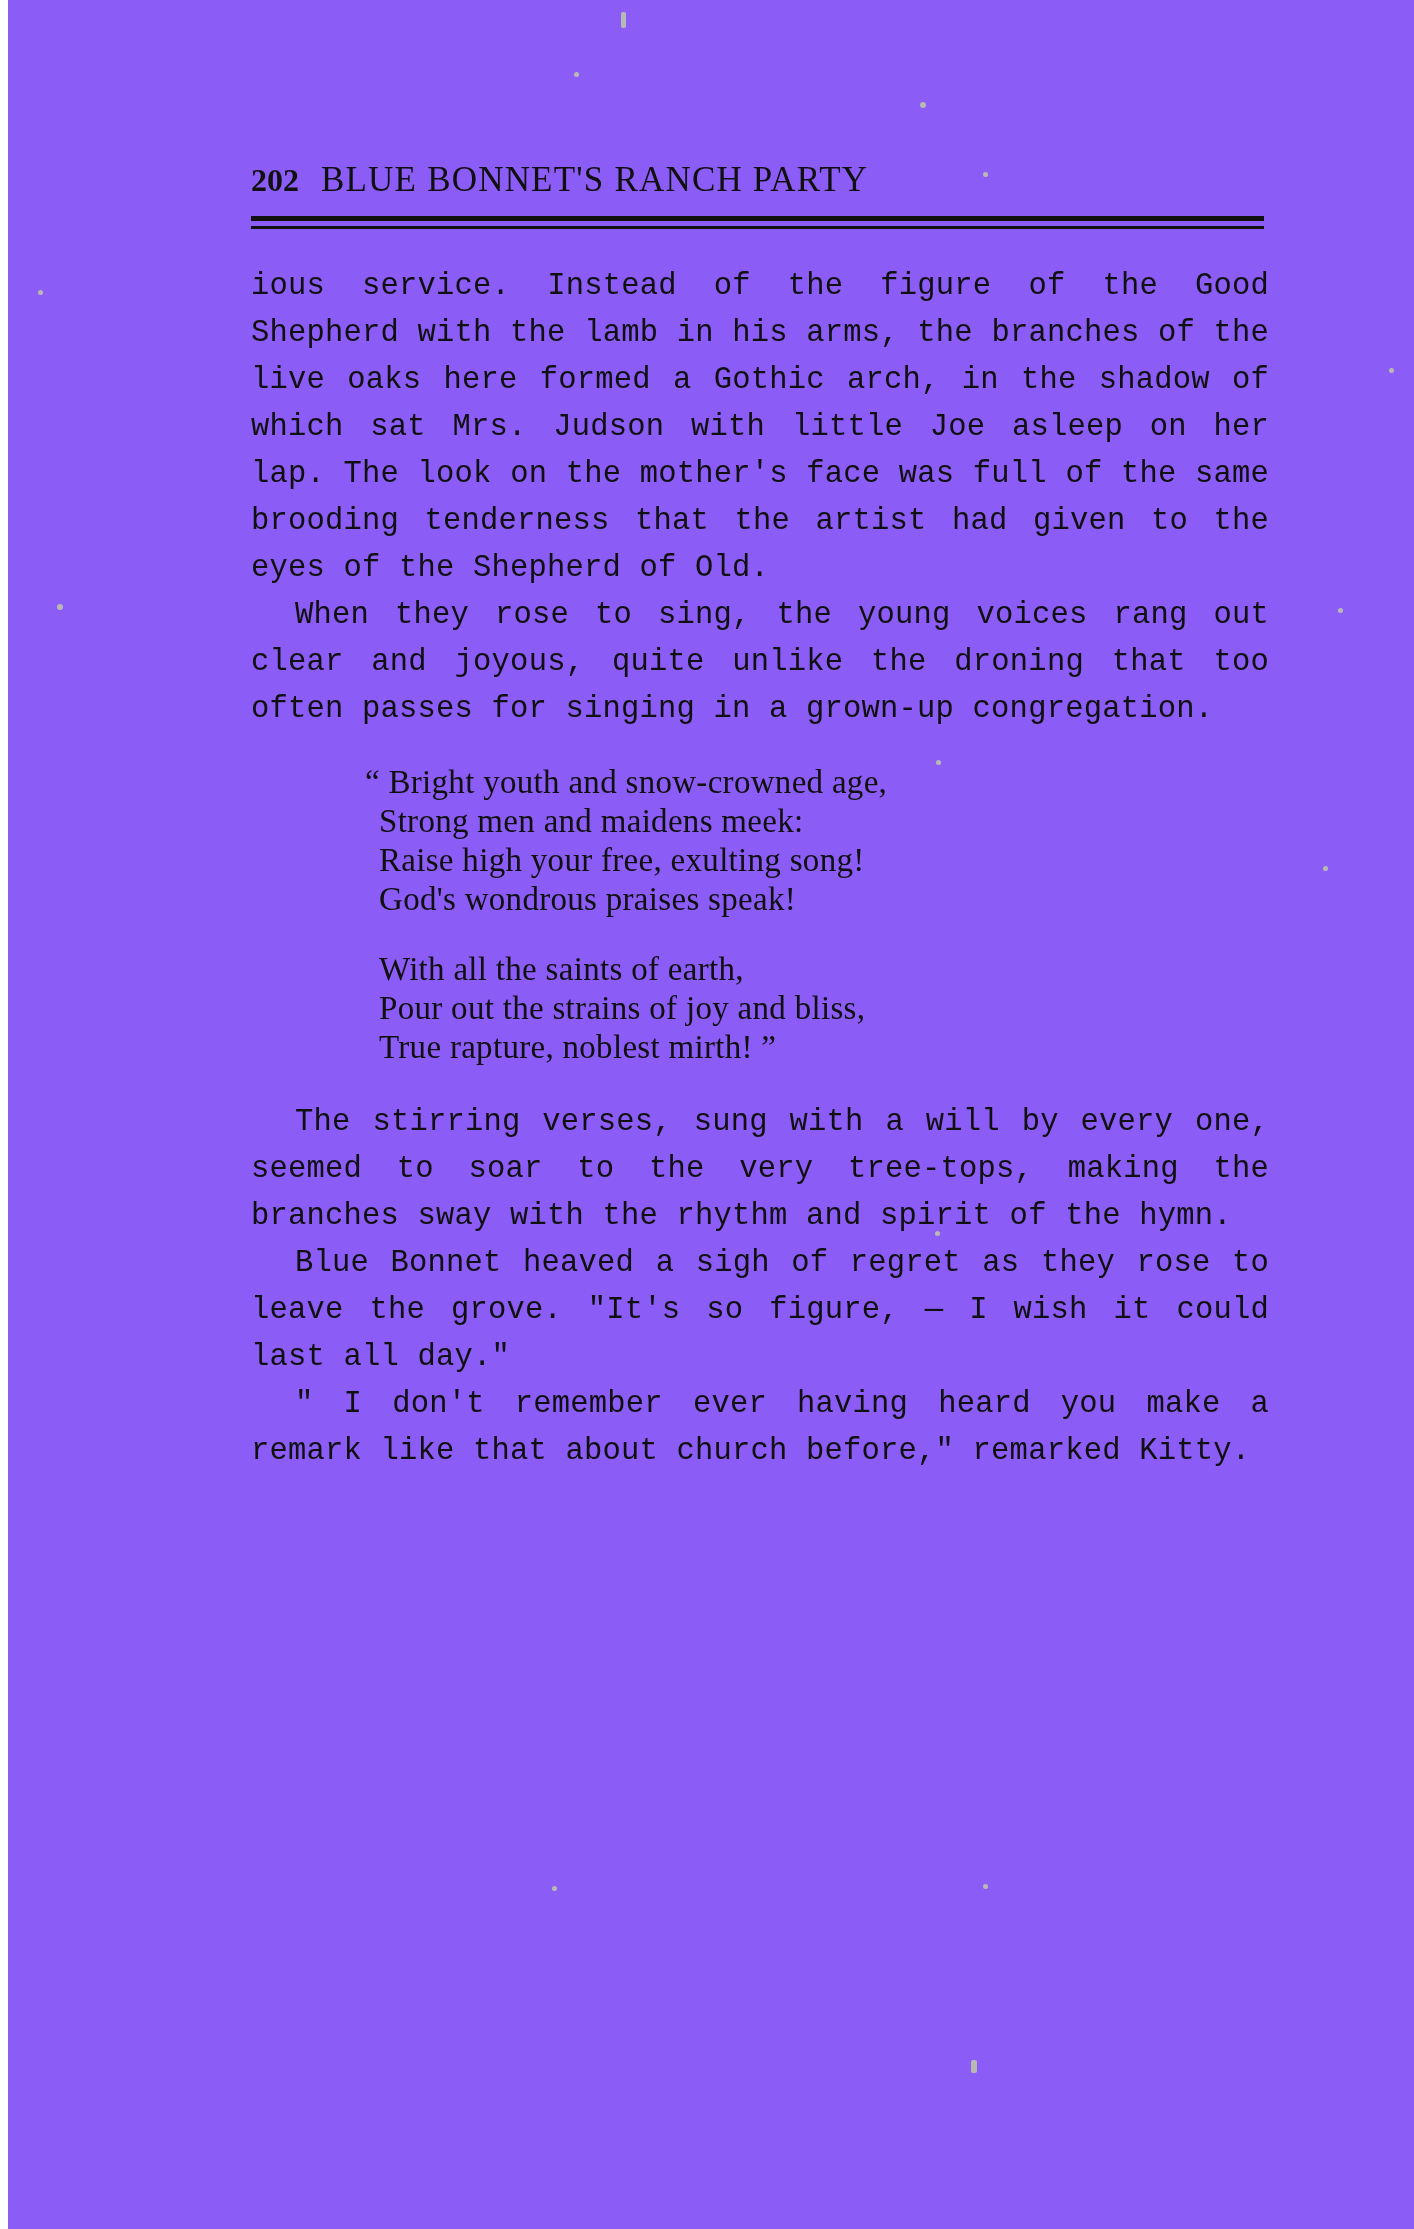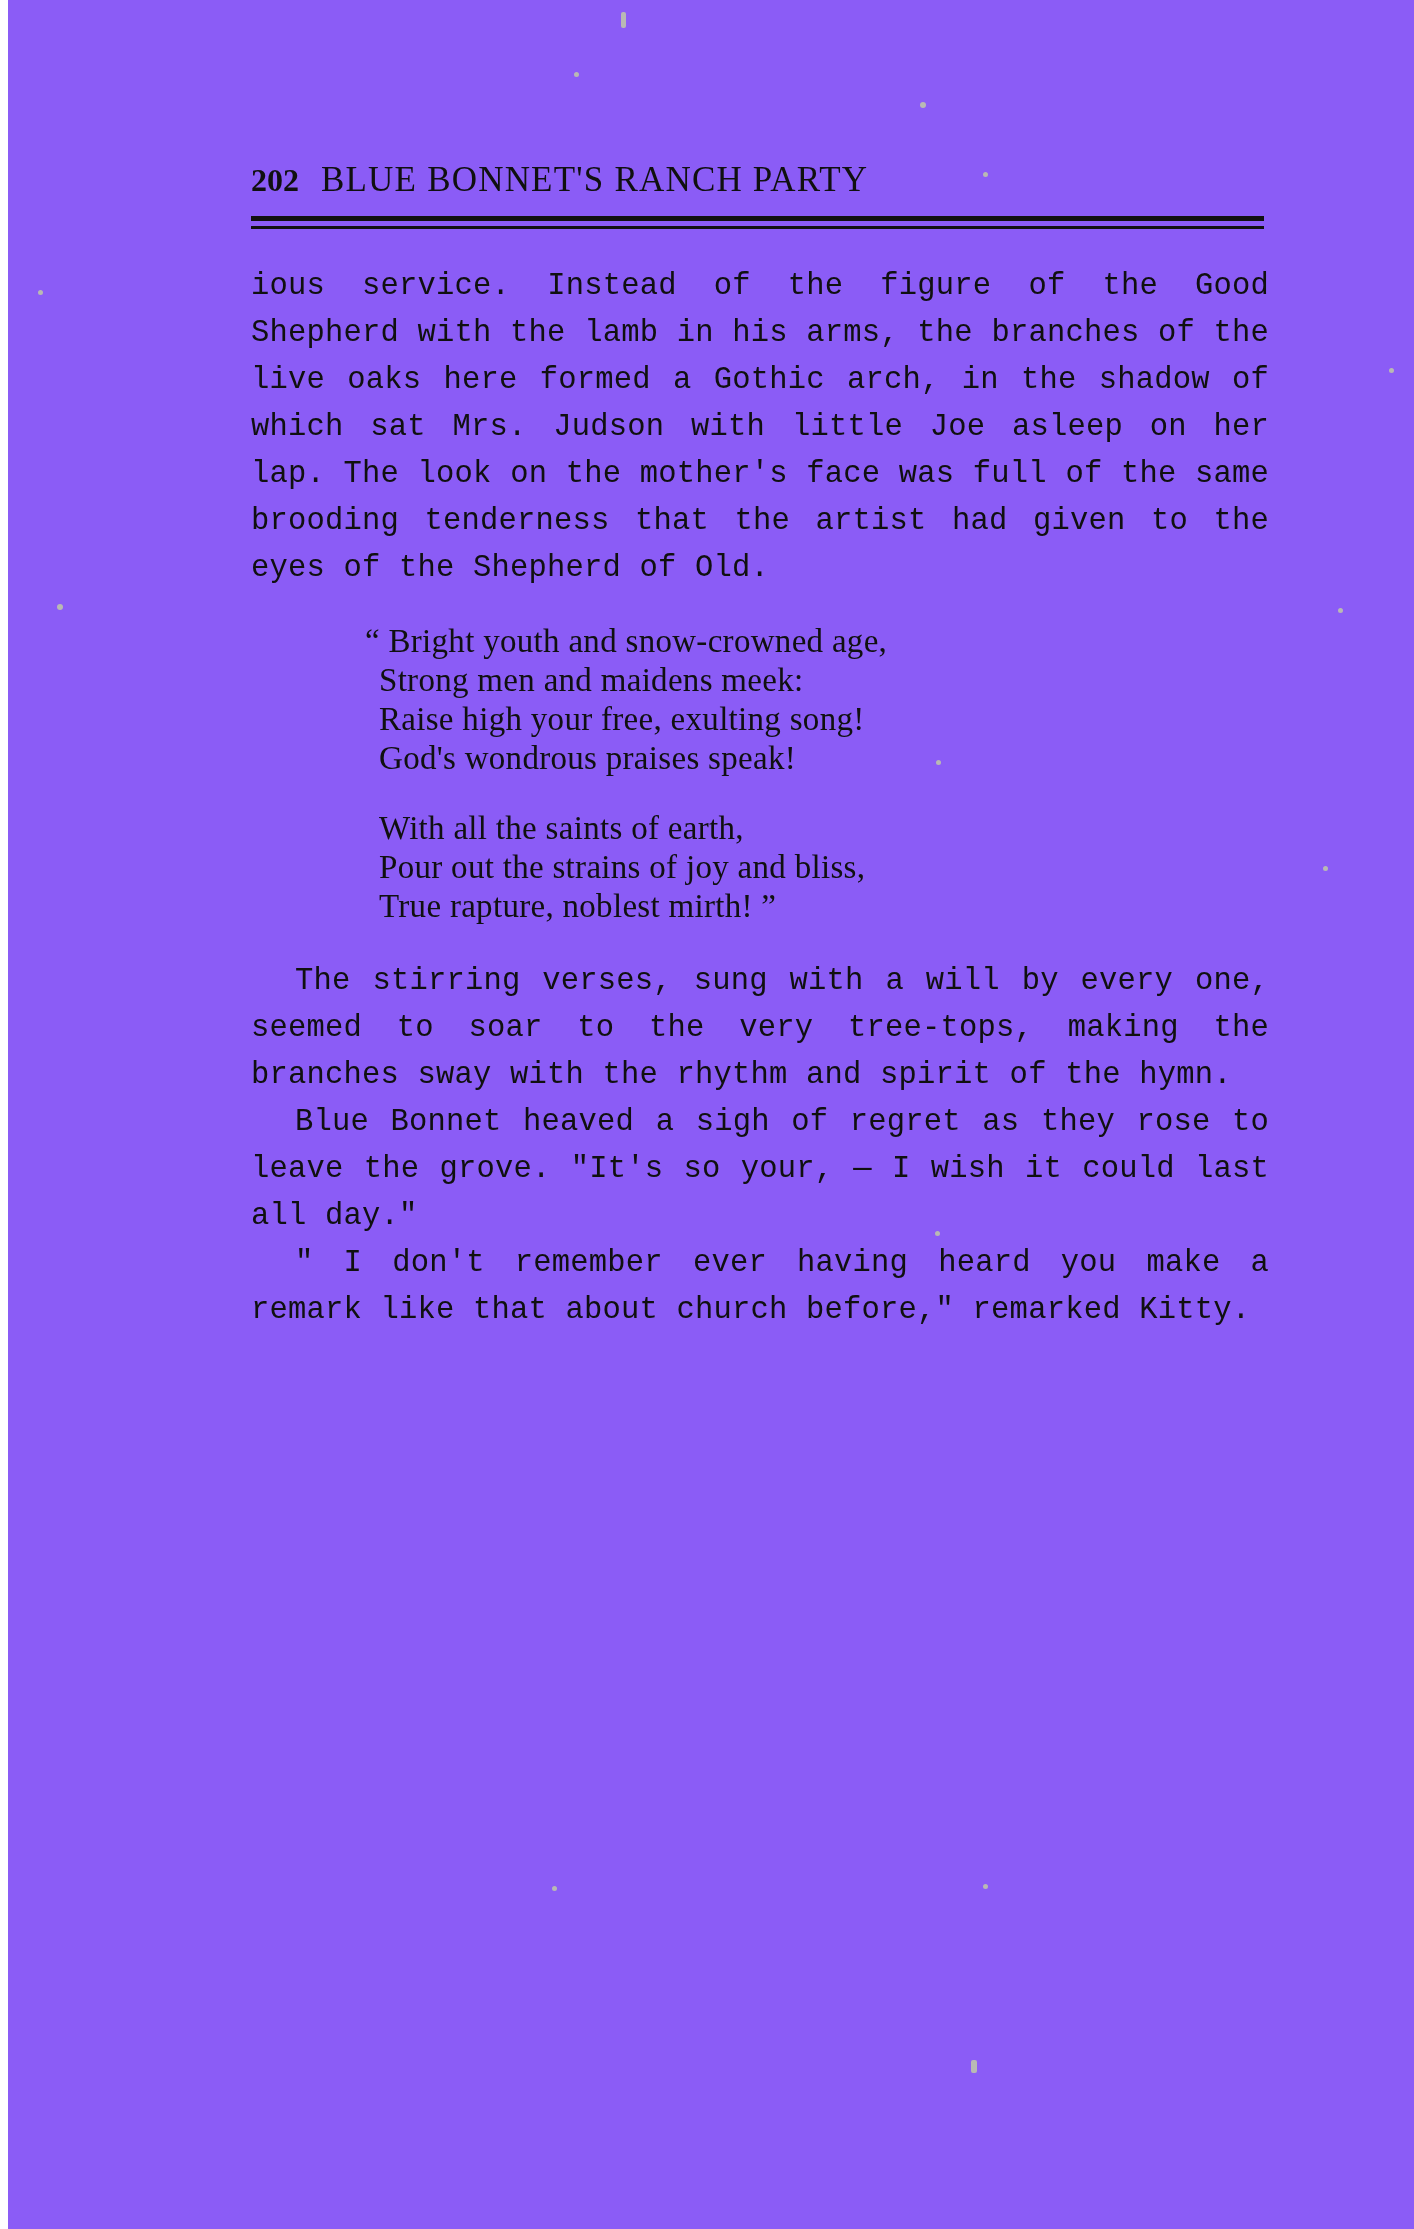--- a/index.html
+++ b/index.html
@@ -134,36 +134,37 @@
     </div>
 
     <div class="rule-group">
       <div class="rule-thick"></div>
       <div class="rule-gap"></div>
       <div class="rule-thin"></div>
     </div>
 
     <div class="body-text">
       <p>ious service. Instead of the figure of the Good Shepherd with the lamb in his arms, the branches of the live oaks here formed a Gothic arch, in the shadow of which sat Mrs. Judson with little Joe asleep on her lap. The look on the mother's face was full of the same brooding tenderness that the artist had given to the eyes of the Shepherd of Old.</p>
+      <p class="indent">When they rose to sing, the young voices rang out clear and joyous, quite unlike the droning that too often passes for singing in a grown-up congregation.</p>
     </div>
 
     <div class="verse">
       <div class="stanza">
         <div class="line first">“ Bright youth and snow-crowned age,</div>
         <div class="line">Strong men and maidens meek:</div>
         <div class="line">Raise high your free, exulting song!</div>
         <div class="line">God's wondrous praises speak!</div>
       </div>
       <div class="stanza">
         <div class="line">With all the saints of earth,</div>
         <div class="line">Pour out the strains of joy and bliss,</div>
         <div class="line">True rapture, noblest mirth! ”</div>
       </div>
     </div>
 
     <div class="body-text after-verse">
       <p class="indent">The stirring verses, sung with a will by every one, seemed to soar to the very tree-tops, making the branches sway with the rhythm and spirit of the hymn.</p>
-      <p class="indent">Blue Bonnet heaved a sigh of regret as they rose to leave the grove.  "It's so your, — I wish it could last all day."</p>
+      <p class="indent">Blue Bonnet heaved a sigh of regret as they rose to leave the grove.  "It's so figure, — I wish it could last all day."</p>
       <p class="indent">" I don't remember ever having heard you make a remark like that about church before," remarked Kitty.</p>
     </div>
 
   </div>
 </div>
 
 </body></html>

